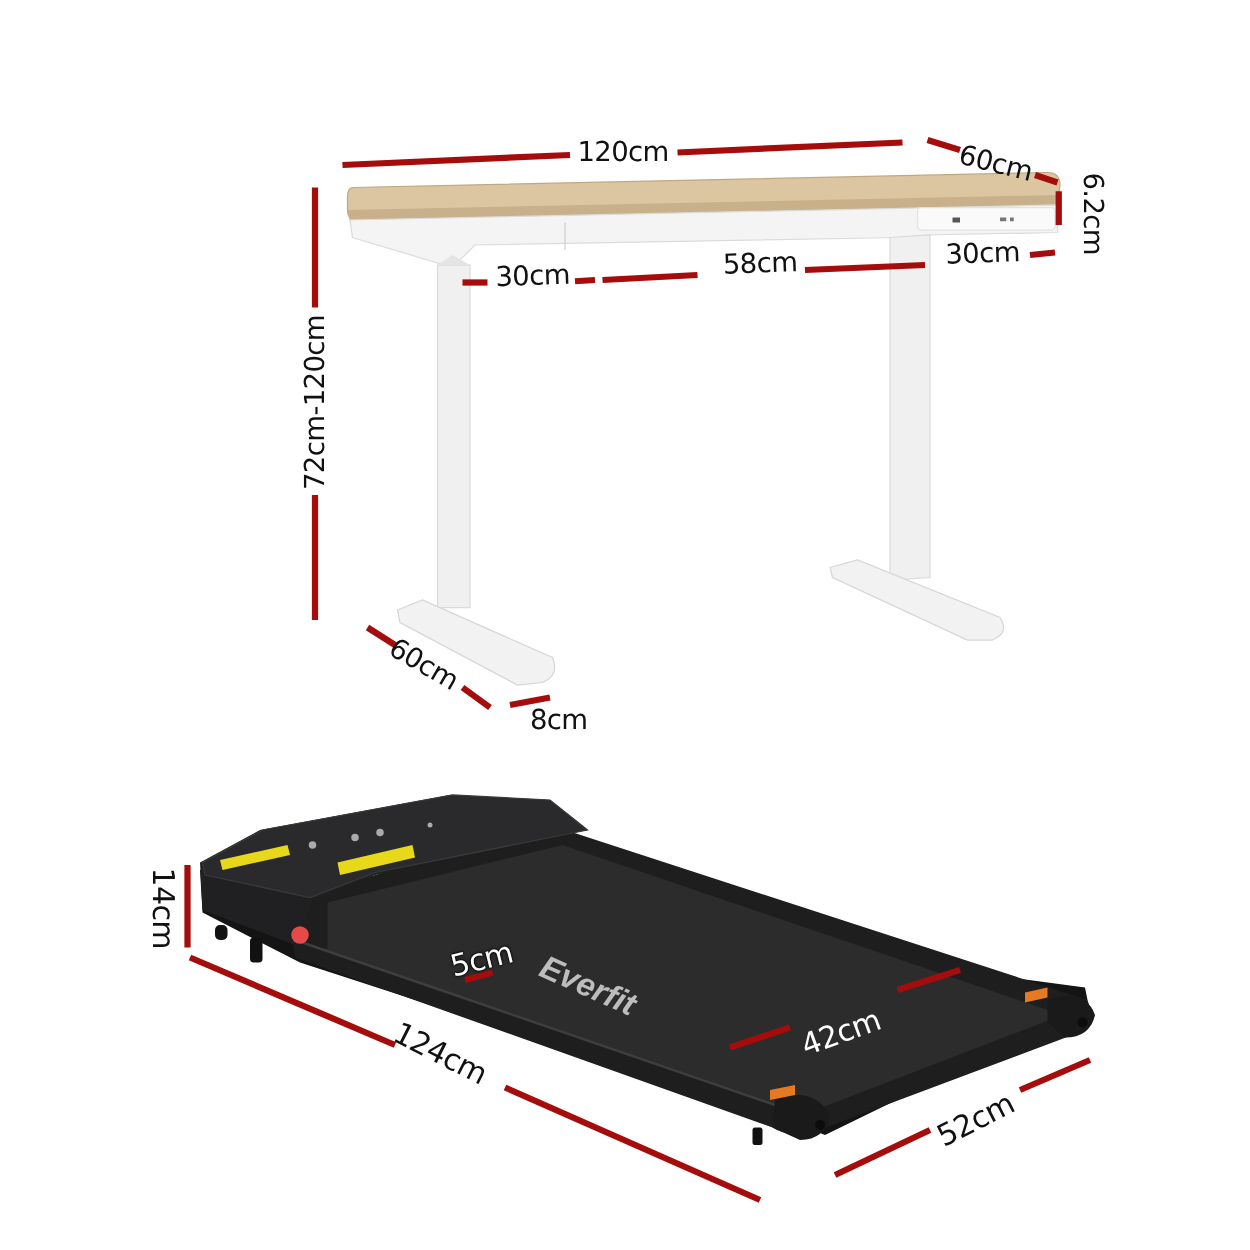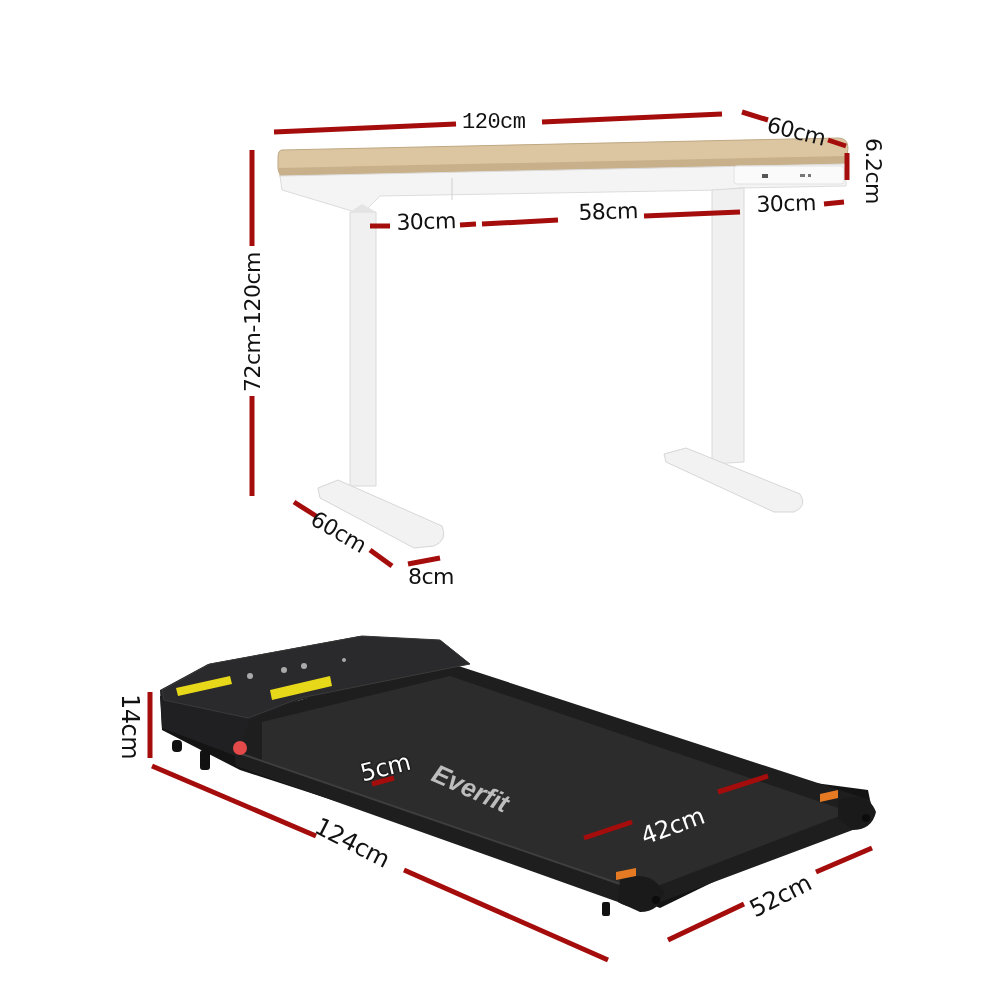--- a/index.html
+++ b/index.html
@@ -113,29 +113,29 @@
       <line x1="816" y1="872" x2="872" y2="848"></line>
 
       <line x1="584" y1="838" x2="632" y2="822"></line>
       <line x1="718" y1="792" x2="768" y2="776"></line>
 
       <line x1="372" y1="784" x2="394" y2="778"></line>
     </g>
   </g>
 </svg>
 
-<div class="lbl" style="left:462px;top:112px;font-family:Liberation Mono, monospace;">120cm</div>
+<div class="lbl" style="left:462px;top:112px;">120cm</div>
 <div class="lbl" style="left:770px;top:114px;transform:rotate(14deg);">60cm</div>
 <div class="lbl" style="left:884px;top:138px;transform:rotate(90deg);">6.2cm</div>
 <div class="lbl" style="left:242px;top:392px;transform:rotate(-90deg);">72cm-120cm</div>
 <div class="lbl" style="left:396px;top:212px;transform:rotate(-2deg);">30cm</div>
 <div class="lbl" style="left:578px;top:202px;transform:rotate(-2deg);">58cm</div>
 <div class="lbl" style="left:756px;top:194px;transform:rotate(-2deg);">30cm</div>
 <div class="lbl" style="left:318px;top:508px;transform:rotate(30deg);">60cm</div>
-<div class="lbl" style="left:408px;top:566px;">8cm</div>
+<div class="lbl" style="left:424px;top:566px;">8cm</div>
 
 <div class="lbl treadmill" style="left:118px;top:694px;transform:rotate(90deg);transform-origin:0 0;left:142px;">14cm</div>
 <div class="lbl treadmill" style="left:322px;top:814px;transform:rotate(27deg);">124cm</div>
 <div class="lbl treadmill" style="left:746px;top:900px;transform:rotate(-27deg);">52cm</div>
 <div class="lbl treadmill" style="left:638px;top:826px;transform:rotate(-20deg);color:#fff;">42cm</div>
 <div class="lbl treadmill" style="left:358px;top:762px;transform:rotate(-14deg);color:#fff;text-shadow:0 0 2px #000,0 0 2px #000;">5cm</div>
 
 </div>
 
 </body></html>

